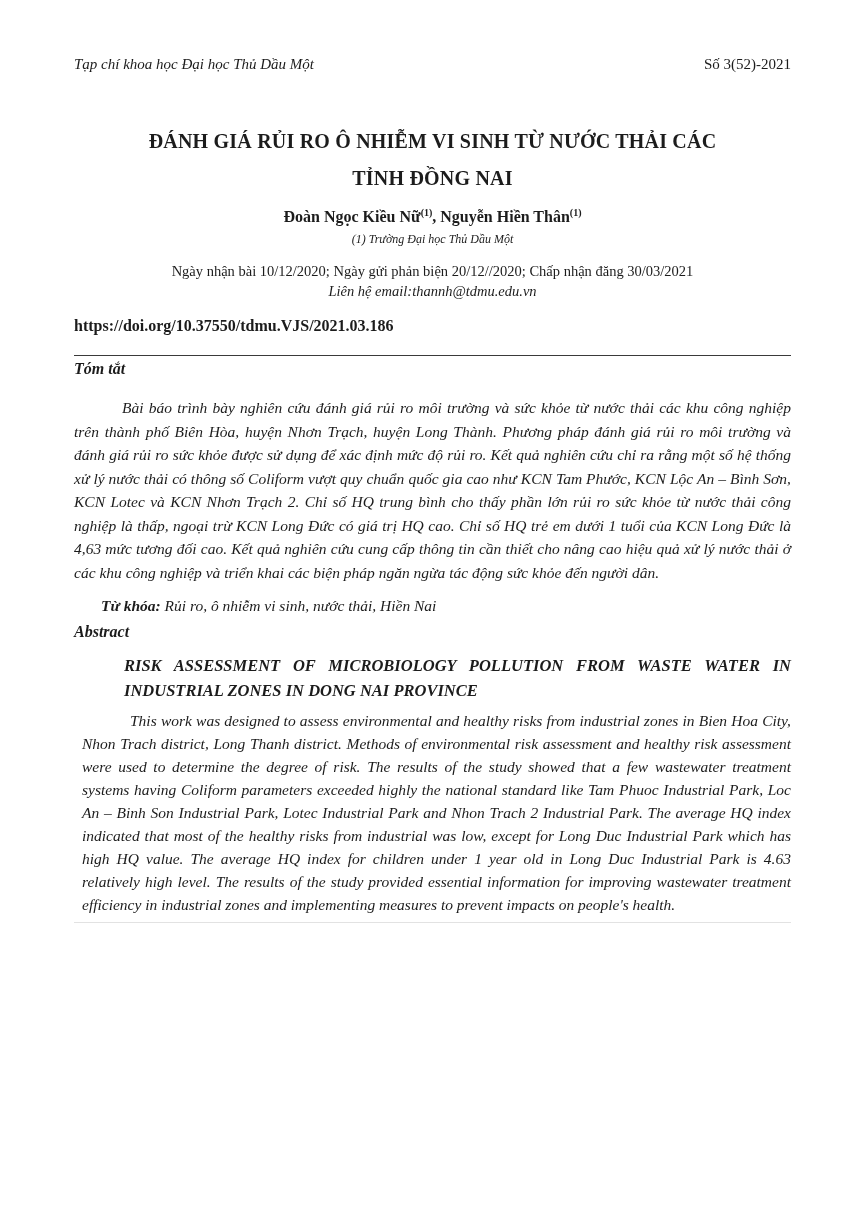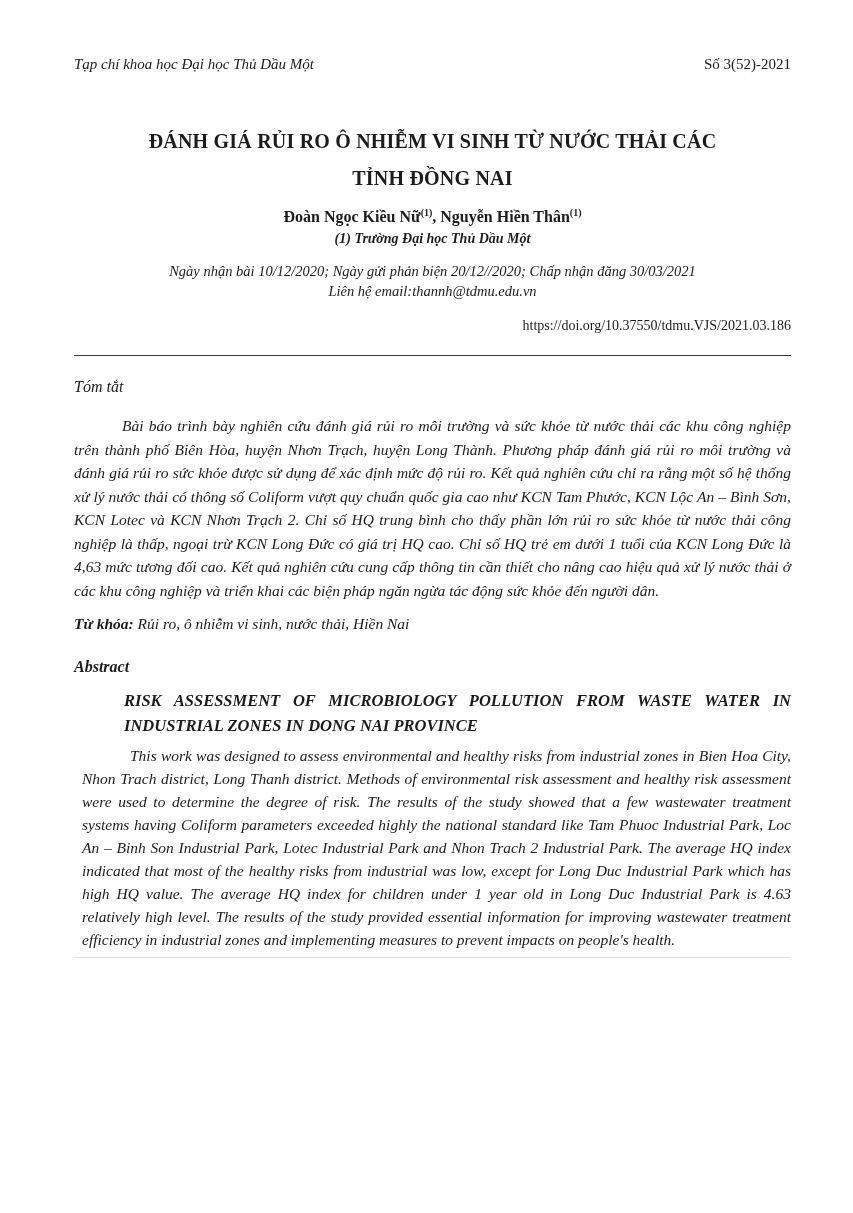--- a/index.html
+++ b/index.html
@@ -44,75 +44,74 @@
     text-align: center;
     font-weight: bold;
     font-size: 16px;
     line-height: 20px;
   }
   .authors sup { font-size: 10px; }
   .affiliation {
     margin-top: 2px;
     text-align: center;
     font-style: italic;
-    font-size: 14px;
+    font-size: 12px;
     line-height: 20px;
-    font-weight: bold;
   }
   .dates {
     margin-top: 12px;
     text-align: center;
-    font-style: italic;
     font-size: 14.5px;
     line-height: 20px;
   }
   .email {
     text-align: center;
     font-style: italic;
     font-size: 14.5px;
     line-height: 20px;
   }
   .doi {
     margin-top: 14px;
-    text-align: right;
-    font-weight: normal;
-    font-size: 14px;
+    text-align: left;
+    font-weight: bold;
+    font-size: 16px;
     line-height: 22px;
   }
   .rule-dark {
     border: none;
     border-top: 1.2px solid #3a3a3a;
     margin: 18px 0 0 0;
   }
   .section-heading {
-    margin-top: 20px;
-    font-weight: normal;
+    margin-top: 2px;
+    font-weight: bold;
     font-style: italic;
     font-size: 16px;
     line-height: 22px;
   }
   p.body-par {
     margin: 16px 0 0 0;
     font-style: italic;
     font-size: 15.5px;
     line-height: 23.5px;
     text-align: justify;
     text-indent: 48px;
   }
   .keywords-line {
     margin-top: 10px;
     font-style: italic;
     font-size: 15.5px;
     line-height: 23px;
   }
   .keywords-line .kw-label {
     font-weight: bold;
+    margin-left: 27px;
   }
   .abstract-heading {
-    margin-top: 21px;
+    margin-top: 4px;
     font-weight: bold;
     font-style: italic;
     font-size: 16px;
     line-height: 22px;
   }
   .en-title {
     margin: 10px 0 0 50px;
     font-weight: bold;
     font-style: italic;
     font-size: 16.5px;

